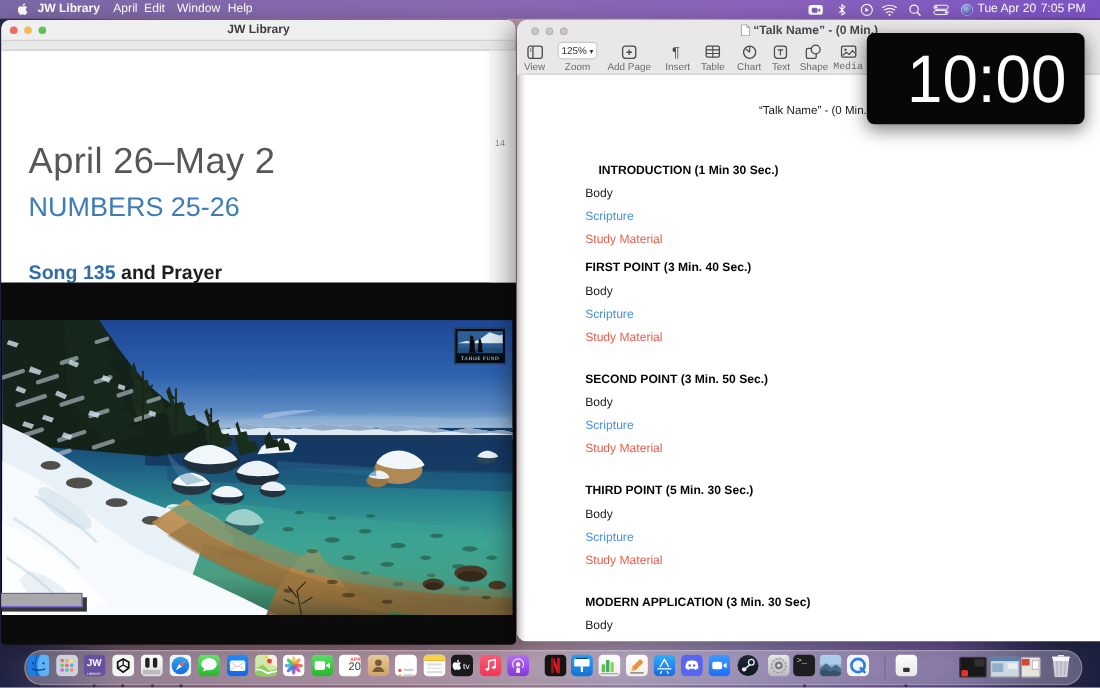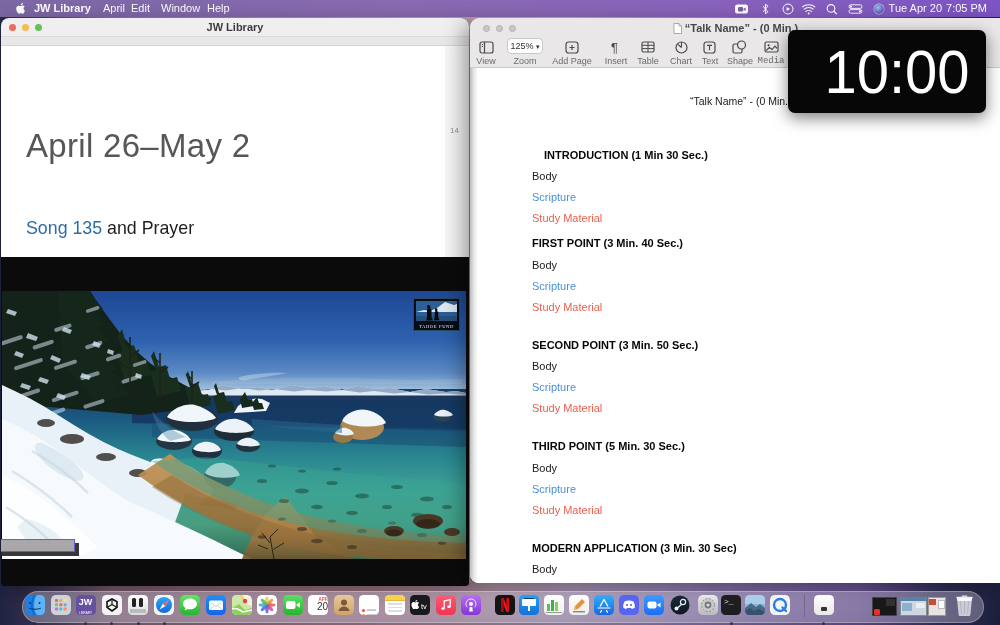--- a/index.html
+++ b/index.html
@@ -95,21 +95,22 @@
     <div class="tl" style="left:8px;background:#ed6a5e;"></div>
     <div class="tl" style="left:21px;background:#f5bd4f;"></div>
     <div class="tl" style="left:34px;background:#61c354;"></div>
     <div class="title">JW Library</div>
   </div>
   <div class="strip"></div>
   <div class="content">
     <div class="abs" style="left:444px;top:0;width:24px;height:211px;background:#f7f7f8;"></div>
       <div class="abs" style="left:449px;top:80px;font-size:8px;color:#909092;">14</div>
     <div class="abs" style="left:25px;top:81px;font-size:33px;letter-spacing:.3px;color:#57575a;">April 26–May 2</div>
-    <div class="abs" style="left:25px;top:172px;font-size:17.8px;font-weight:normal;color:#1e1e20;"><span style="color:#2d6da8;">Song 135</span> and Prayer</div>
+    <div class="abs" style="left:25px;top:129px;font-size:24.5px;color:#3e7cb7;">NUMBERS 25-26</div>
+    <div class="abs" style="left:25px;top:192px;font-size:17.8px;font-weight:bold;color:#1e1e20;"><span style="color:#2d6da8;">Song 135</span> and Prayer</div>
   </div>
   <div class="black">
     <svg class="abs" style="left:1px;top:34px;" width="464" height="268" viewBox="0 0 464 268">
       <defs>
         <linearGradient id="sky" x1="0" y1="0" x2="0" y2="1">
           <stop offset="0" stop-color="#1e4796"></stop>
             <stop offset=".5" stop-color="#2e62ae"></stop>
             <stop offset=".82" stop-color="#5c8ac4"></stop>
             <stop offset="1" stop-color="#a8c4dc"></stop>
         </linearGradient>

